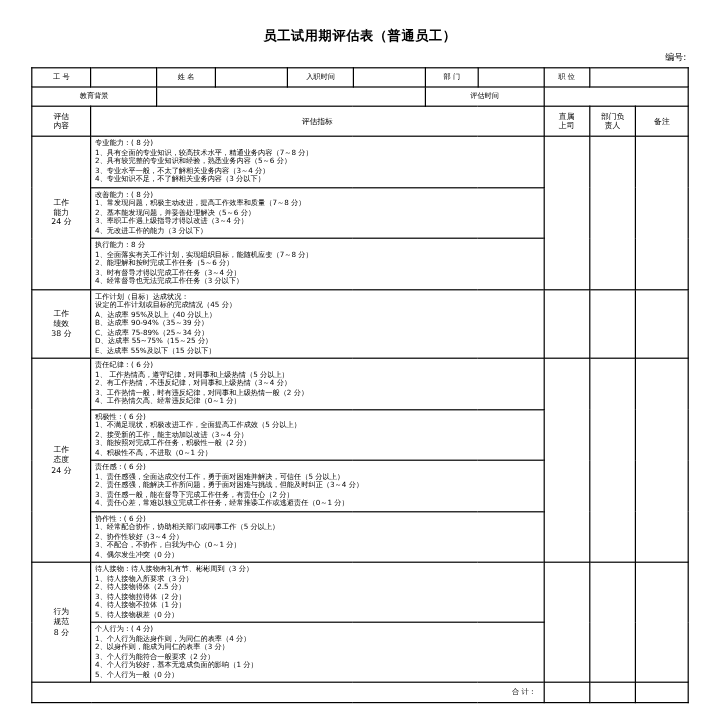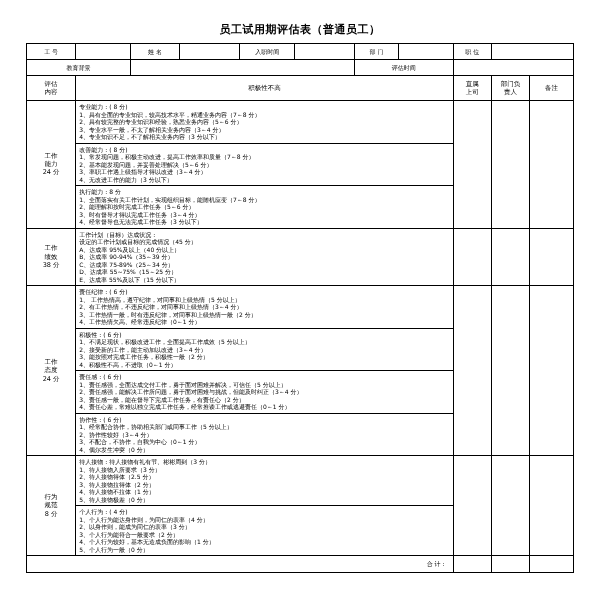--- a/index.html
+++ b/index.html
@@ -30,20 +30,21 @@
   .blk{padding:2px 3px;}
   .blk div{white-space:nowrap;}
   .total td{height:14px;}
 </style>
 </head>
 <body>
 
 <div class="page">
 
   <div class="title">员工试用期评估表（普通员工）</div>
+  <div class="idline">编号:</div>
 
   <table>
     <colgroup>
       <col style="width:9%">
         <col style="width:10%">
         <col style="width:9%">
         <col style="width:11%">
       <col style="width:10%">
         <col style="width:11%">
         <col style="width:8%">
@@ -72,21 +73,21 @@
       <td colspan="4"></td>
       <td class="c" colspan="2">评估时间</td>
       <td colspan="3"></td>
     </tr>
 
     <tr class="hdr">
       <td style="height:22px">
         <div>评估</div>
         <div>内容</div>
       </td>
-      <td colspan="7">积极性不高</td>
+      <td colspan="7">评估指标</td>
       <td>
         <div>直属</div>
         <div>上司</div>
       </td>
       <td>
         <div>部门负</div>
         <div>责人</div>
       </td>
       <td>备注</td>
     </tr>

